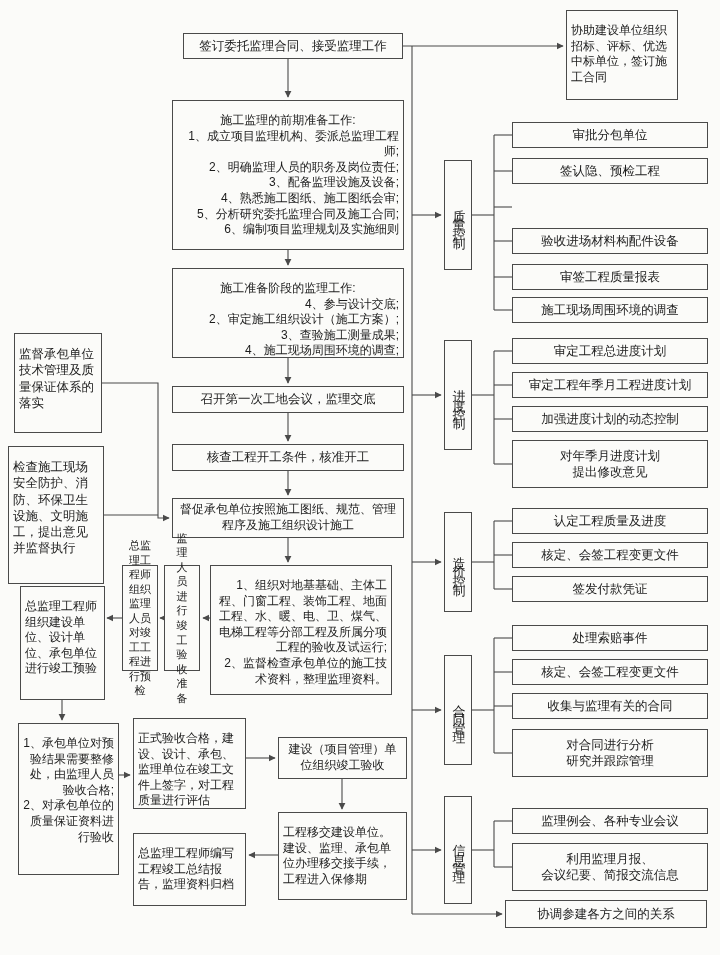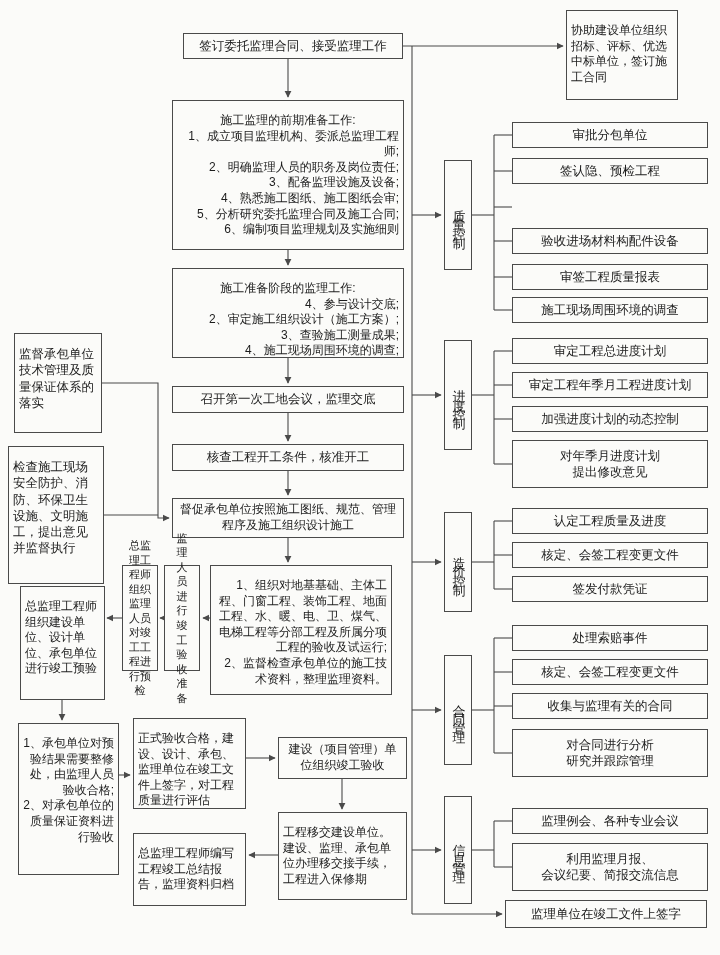--- a/index.html
+++ b/index.html
@@ -196,15 +196,15 @@
   <div class="box c item" style="left:512px;top:625px;width:196px;height:26px">处理索赔事件</div>
   <div class="box c item" style="left:512px;top:659px;width:196px;height:26px">核定、会签工程变更文件</div>
   <div class="box c item" style="left:512px;top:693px;width:196px;height:26px">收集与监理有关的合同</div>
   <div class="box c item pre" style="left:512px;top:729px;width:196px;height:48px">对合同进行分析
 研究并跟踪管理</div>
 
   <div class="box c item" style="left:512px;top:808px;width:196px;height:26px">监理例会、各种专业会议</div>
   <div class="box c item pre" style="left:512px;top:843px;width:196px;height:48px">利用监理月报、
 会议纪要、简报交流信息</div>
 
-  <div class="box c f13" style="left:505px;top:900px;width:202px;height:28px">监理单位在竣工文件上签字</div>
+  <div class="box c f13" style="left:505px;top:900px;width:202px;height:28px">协调参建各方之间的关系</div>
 
 </div>
 
 </body></html>

